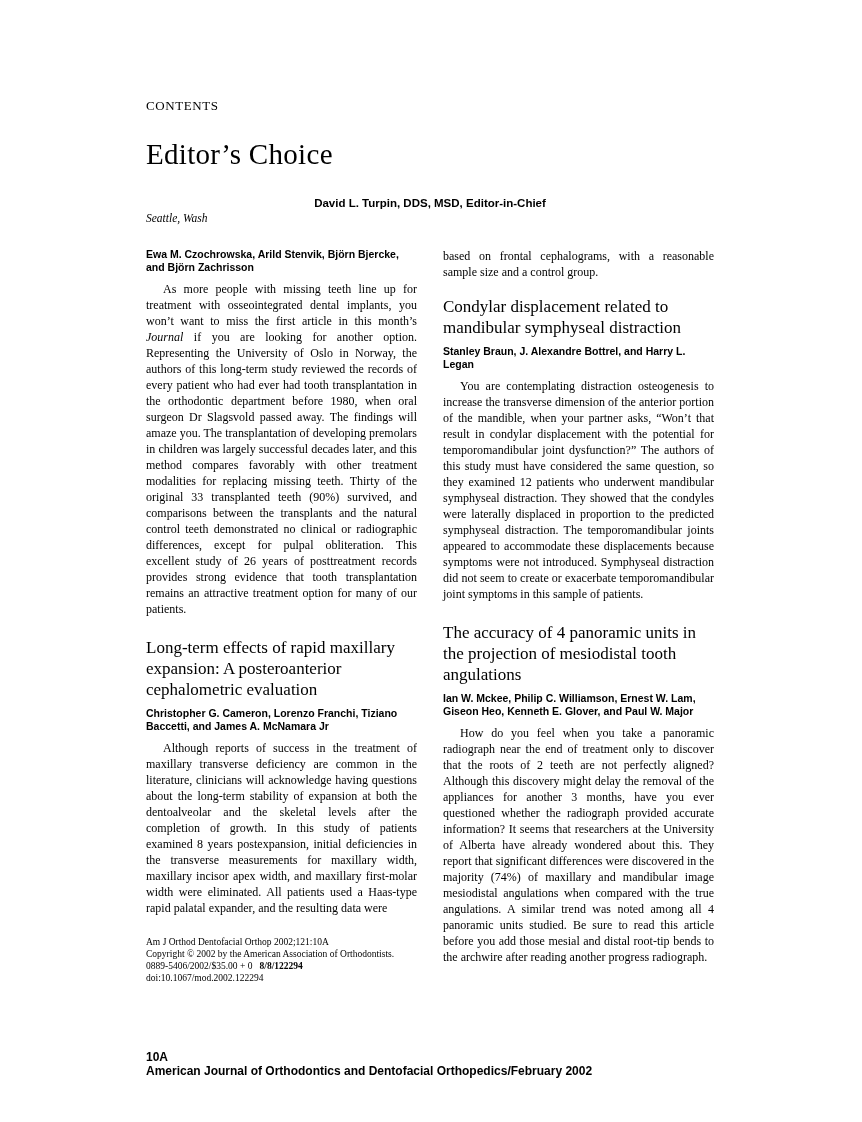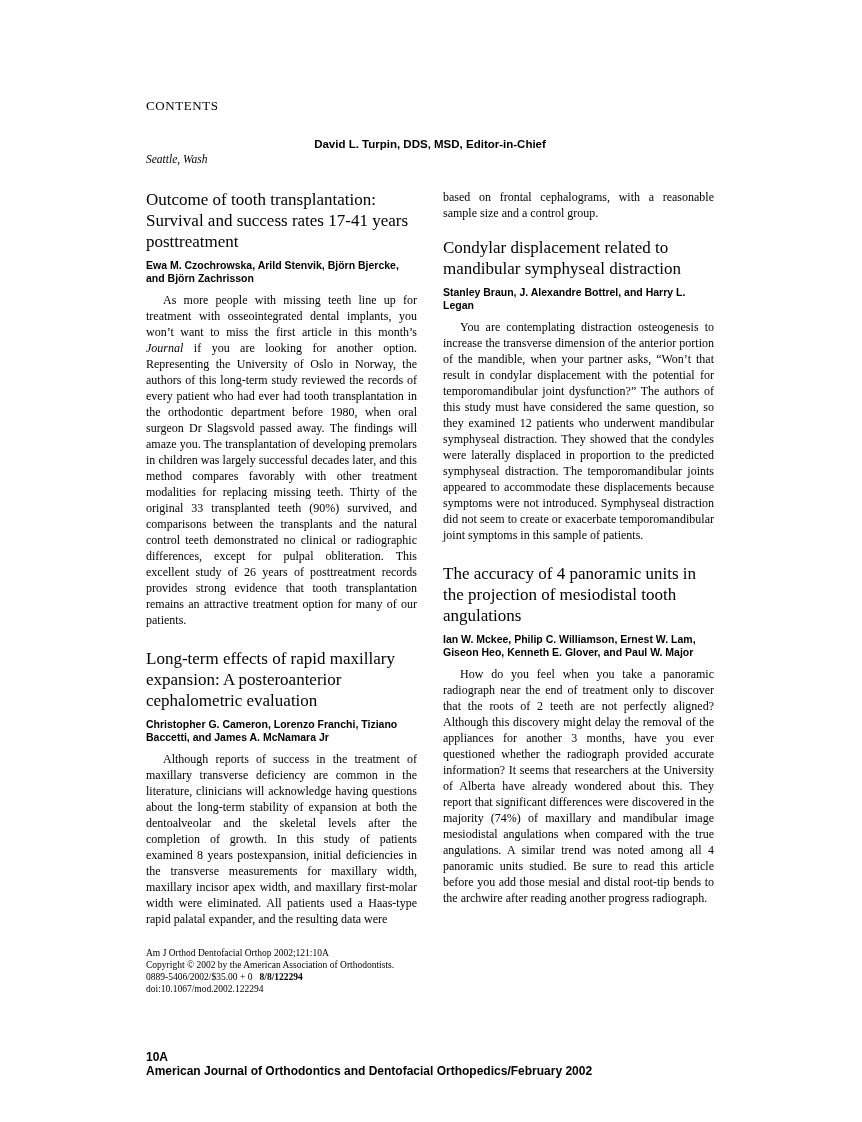--- a/index.html
+++ b/index.html
@@ -91,30 +91,30 @@
     flex-direction: column;
   }
 </style>
 </head>
 <body>
 
 <div class="page">
 
   <div class="contents-label">CONTENTS</div>
 
+  <h1 class="page-title">Editor’s Choice</h1>
 
   <div class="editor-byline">David L. Turpin, DDS, MSD, Editor-in-Chief</div>
   <div class="editor-location">Seattle, Wash</div>
 
   <div class="columns">
 
     <div class="col">
 
       <section class="article">
-        <h2 class="section-heading">Outcome of tooth transplantation: Survival and success rates 17-41 years posttreatment</h2>
         <div class="authors">Ewa M. Czochrowska, Arild Stenvik, Björn Bjercke, and Björn Zachrisson</div>
         <p class="body-text"><span>As more people with missing teeth line up for treatment with osseointegrated dental implants, you won’t want to miss the first article in this month’s </span><em>Journal</em><span> if you are looking for another option. Representing the University of Oslo in Norway, the authors of this long-term study reviewed the records of every patient who had ever had tooth transplantation in the orthodontic department before 1980, when oral surgeon Dr Slagsvold passed away. The findings will amaze you. The transplantation of developing premolars in children was largely successful decades later, and this method compares favorably with other treatment modalities for replacing missing teeth. Thirty of the original 33 transplanted teeth (90%) survived, and comparisons between the transplants and the natural control teeth demonstrated no clinical or radiographic differences, except for pulpal obliteration. This excellent study of 26 years of posttreatment records provides strong evidence that tooth transplantation remains an attractive treatment option for many of our patients.</span></p>
       </section>
 
       <section class="article">
         <h2 class="section-heading">Long-term effects of rapid maxillary expansion: A posteroanterior cephalometric evaluation</h2>
         <div class="authors">Christopher G. Cameron, Lorenzo Franchi, Tiziano Baccetti, and James A. McNamara Jr</div>
         <p class="body-text">Although reports of success in the treatment of maxillary transverse deficiency are common in the literature, clinicians will acknowledge having questions about the long-term stability of expansion at both the dentoalveolar and the skeletal levels after the completion of growth. In this study of patients examined 8 years postexpansion, initial deficiencies in the transverse measurements for maxillary width, maxillary incisor apex width, and maxillary first-molar width were eliminated. All patients used a Haas-type rapid palatal expander, and the resulting data were</p>
       </section>
 

